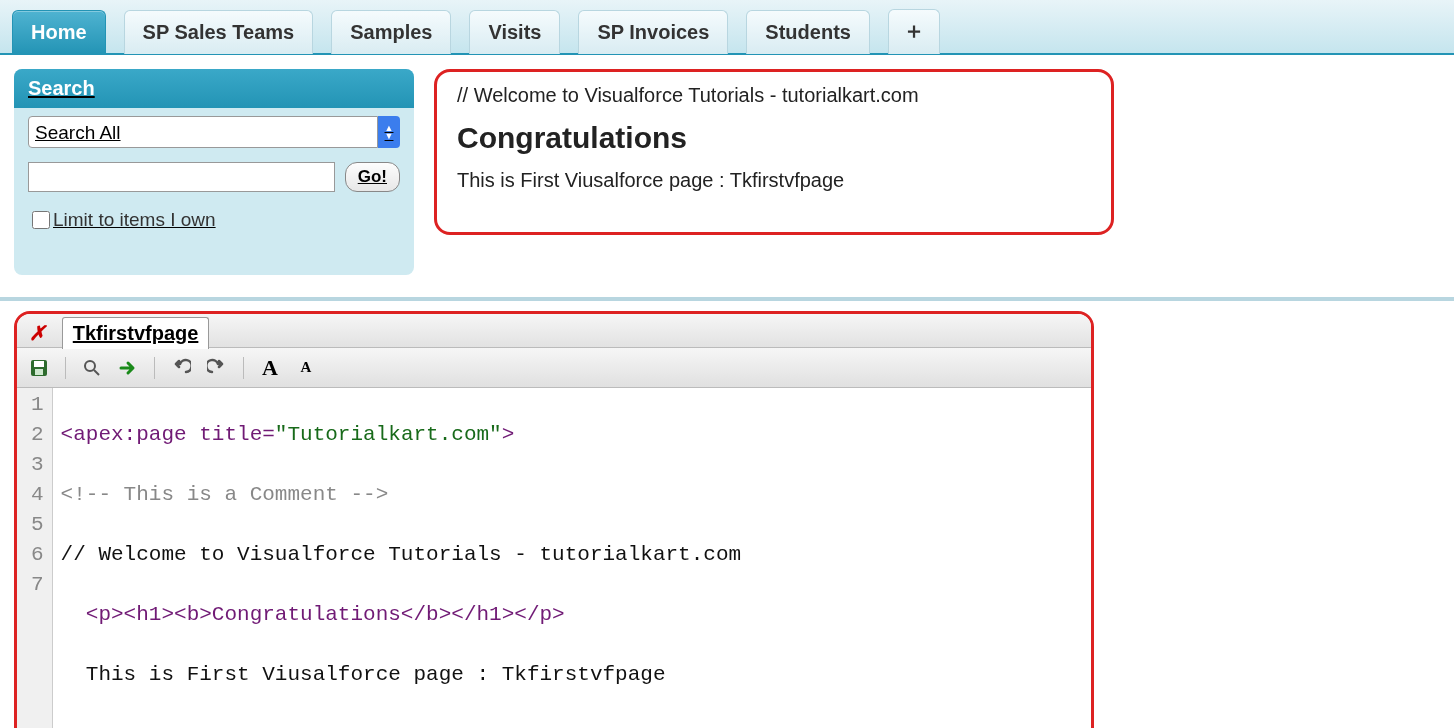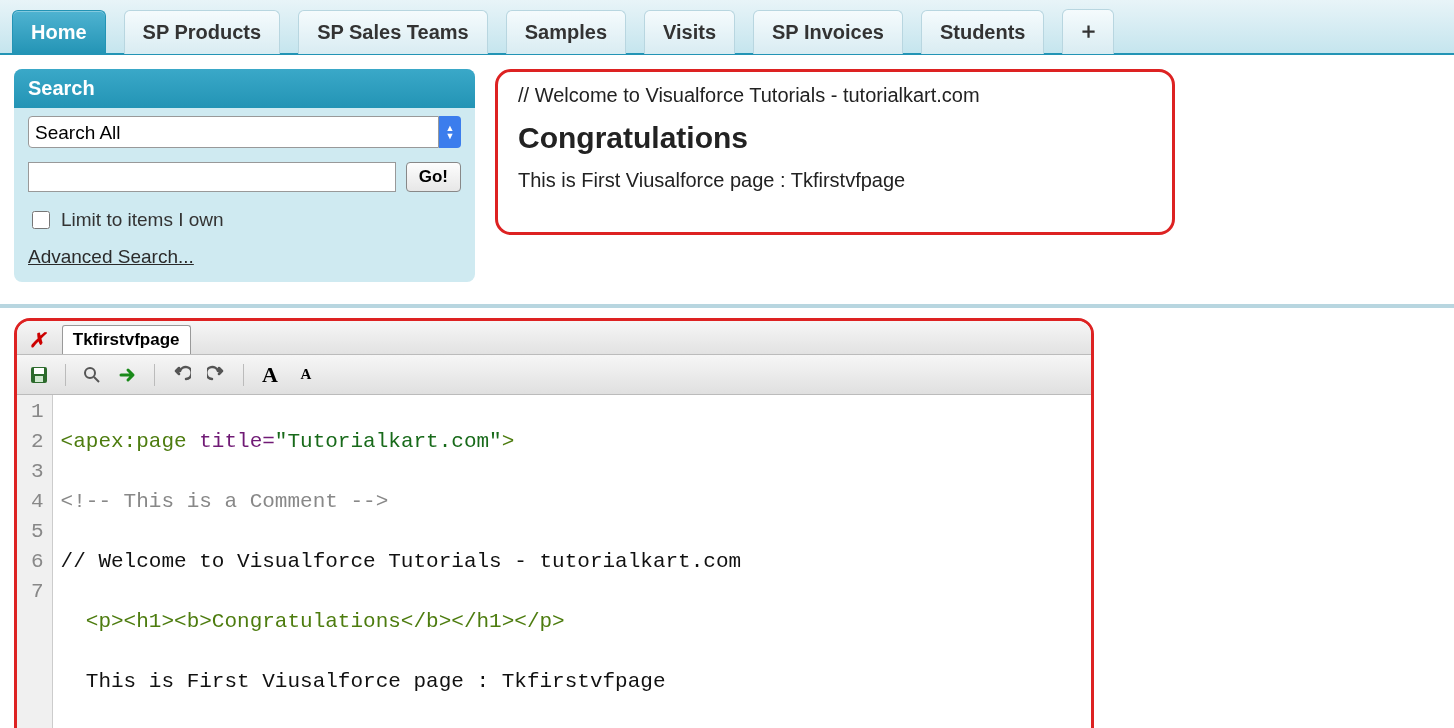--- a/index.html
+++ b/index.html
@@ -46,24 +46,25 @@
     padding: 6px 14px 8px 14px;
   }
   .page-body {
     padding: 14px 14px 22px 14px;
     display: flex;
     align-items: flex-start;
     gap: 20px;
     border-bottom: 4px solid #b8d6e0;
   }
   .search-panel {
-    width: 461px;
+    width: 400px;
     border-radius: 8px;
     overflow: hidden;
     background: #cfeaf1;
+    text-decoration: underline;
   }
   .search-header {
     background: linear-gradient(#3aa8c8, #2394b5);
     color: #fff;
     font-size: 20px;
     font-weight: bold;
     padding: 8px 14px;
   }
   .search-body {
     padding: 8px 14px 14px 14px;
@@ -100,31 +101,31 @@
     border: 1px solid #999;
     font-size: 16px;
     padding: 0 6px;
   }
   .go-btn {
     height: 30px;
     padding: 0 12px;
     font-size: 17px;
     font-weight: bold;
     border: 1px solid #888;
-    border-radius: 4px;
+    border-radius: 12px;
     background: linear-gradient(#fdfdfd,#e7e7e7);
     cursor: pointer;
   }
   .limit-row {
     display: flex;
     align-items: center;
-    gap: 8px;
+    gap: 0;
     font-size: 19px;
     color: #333;
-    margin-bottom: 14px;
+    margin-bottom: 29px;
   }
   .limit-row input { width:18px; height:18px; }
   .adv-link {
     font-size: 19px;
     color: #2b2b2b;
     text-decoration: underline;
     cursor: pointer;
   }
   .output-box {
     border: 3px solid #d22;
@@ -150,22 +151,23 @@
   .editor-tabs {
     background: linear-gradient(#f6f6f6,#e2e2e2);
     border-bottom: 1px solid #bbb;
     display: flex; align-items:center;
     padding: 4px 6px 0 6px; gap:10px;
     height:34px;
   }
   .x-icon { color:#c00; font-weight:bold; font-style:italic; font-size:20px; padding:0 6px;}
   .editor-tab {
     background:#fff; border:1px solid #999; border-bottom:none;
-    padding:4px 10px; font-weight:bold; font-size:17px;
+    padding:4px 10px; font-weight:bold; font-size:20px;
     border-radius:3px 3px 0 0;
+    text-decoration:underline;
   }
   .toolbar {
     background: linear-gradient(#f6f6f6,#e0e0e0);
     border-bottom:1px solid #bbb;
     display:flex; align-items:center; gap:12px;
     padding:6px 10px; height:40px;
   }
   .tb-sep { width:1px; height:22px; background:#bbb; margin:0 2px;}
   .tb-icon { width:24px; height:24px; display:flex;align-items:center;justify-content:center; cursor:pointer;}
   .code-area {
@@ -177,35 +179,34 @@
   .gutter {
     background:#f0f0f0; color:#888; text-align:right;
     padding: 2px 8px 2px 14px; border-right:1px solid #ccc;
     user-select:none;
   }
   .code {
     padding: 2px 8px;
     flex:1;
     white-space: pre;
   }
-  .code .kw { color:#4d7c0f;font-family:Liberation Mono, monospace; }
+  .code .kw { color:#701a75;font-family:Liberation Mono, monospace; }
   .code .attr { color:#701a75; }
   .code .str { color:#186a1a; }
   .code .cmt { color:#888; }
   .code .txt { color:#111; }
   .line { display:block; }
   .bigA { font-family:serif; font-weight:bold; font-size:22px;}
   .smallA { font-family:serif; font-weight:bold; font-size:15px;}
 </style>
 </head>
 <body>
 
 <div class="tabbar">
   <div class="tab active"><span>Home</span></div>
-  <div class="tab inactive"><span>SP Products</span></div>
   <div class="tab inactive"><span>SP Sales Teams</span></div>
   <div class="tab inactive"><span>Samples</span></div>
   <div class="tab inactive"><span>Visits</span></div>
   <div class="tab inactive"><span>SP Invoices</span></div>
   <div class="tab inactive"><span>Students</span></div>
   <div class="tab inactive add"><span>＋</span></div>
 </div>
 
 <div class="page-body">
 
@@ -222,21 +223,20 @@
         </div>
       </div>
       <div class="search-row">
         <input type="text" value="" style="">
         <button class="go-btn">Go!</button>
       </div>
       <label class="limit-row">
         <input type="checkbox" style="">
         <span>Limit to items I own</span>
       </label>
-      <div class="adv-link">Advanced Search...</div>
     </div>
   </div>
 
   <div class="output-box">
     <div>// Welcome to Visualforce Tutorials - tutorialkart.com</div>
     <h1><b>Congratulations</b></h1>
     <div>This is First Viusalforce page : Tkfirstvfpage</div>
   </div>
 
 </div>

